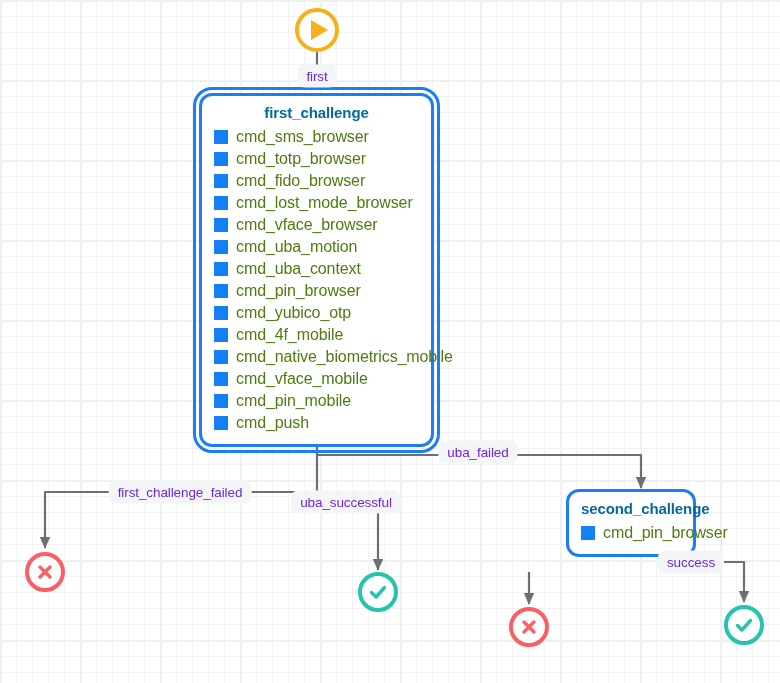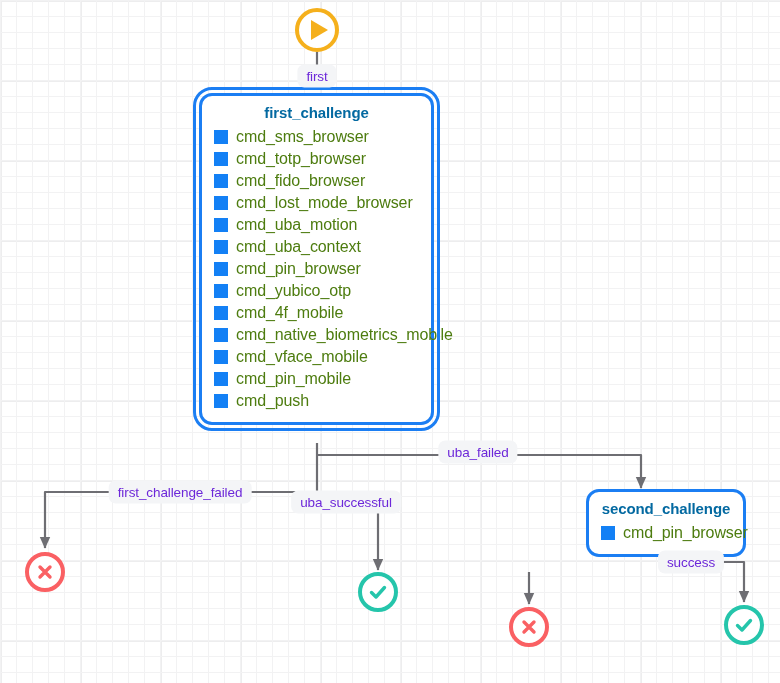--- a/index.html
+++ b/index.html
@@ -168,20 +168,24 @@
       <div class="state-row">
         <span class="cmd-sq"></span>
         <span>cmd_fido_browser</span>
       </div>
       <div class="state-row">
         <span class="cmd-sq"></span>
         <span>cmd_lost_mode_browser</span>
       </div>
       <div class="state-row">
         <span class="cmd-sq"></span>
+        <span>cmd_vface_browser</span>
+      </div>
+      <div class="state-row">
+        <span class="cmd-sq"></span>
         <span>cmd_uba_motion</span>
       </div>
       <div class="state-row">
         <span class="cmd-sq"></span>
         <span>cmd_uba_context</span>
       </div>
       <div class="state-row">
         <span class="cmd-sq"></span>
         <span>cmd_pin_browser</span>
       </div>
@@ -205,21 +209,21 @@
         <span class="cmd-sq"></span>
         <span>cmd_pin_mobile</span>
       </div>
       <div class="state-row">
         <span class="cmd-sq"></span>
         <span>cmd_push</span>
       </div>
     </div>
   </div>
 
-  <div class="state-node" style="left:566px; top:489px; width:160px;margin-left:20px;">
+  <div class="state-node" style="left:566px; top:489px; width:130px;">
     <div class="state-title">second_challenge</div>
     <div>
       <div class="state-row">
         <span class="cmd-sq"></span>
         <span>cmd_pin_browser</span>
       </div>
     </div>
   </div>
 
   <div class="term-node term-fail" style="left:25px; top:552px;">

